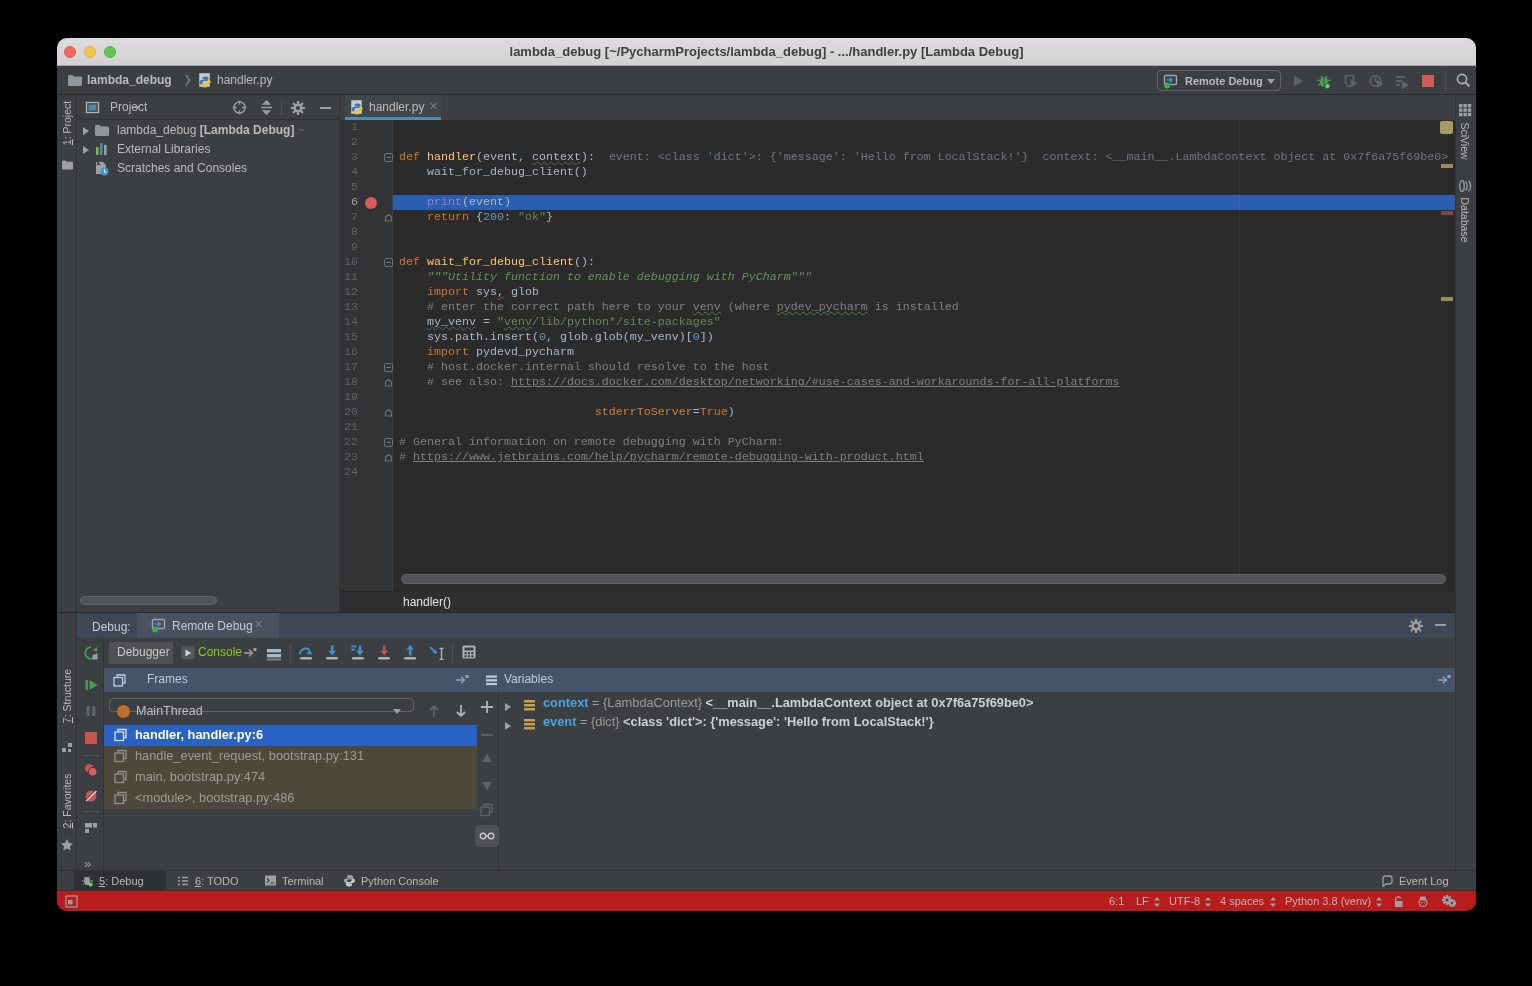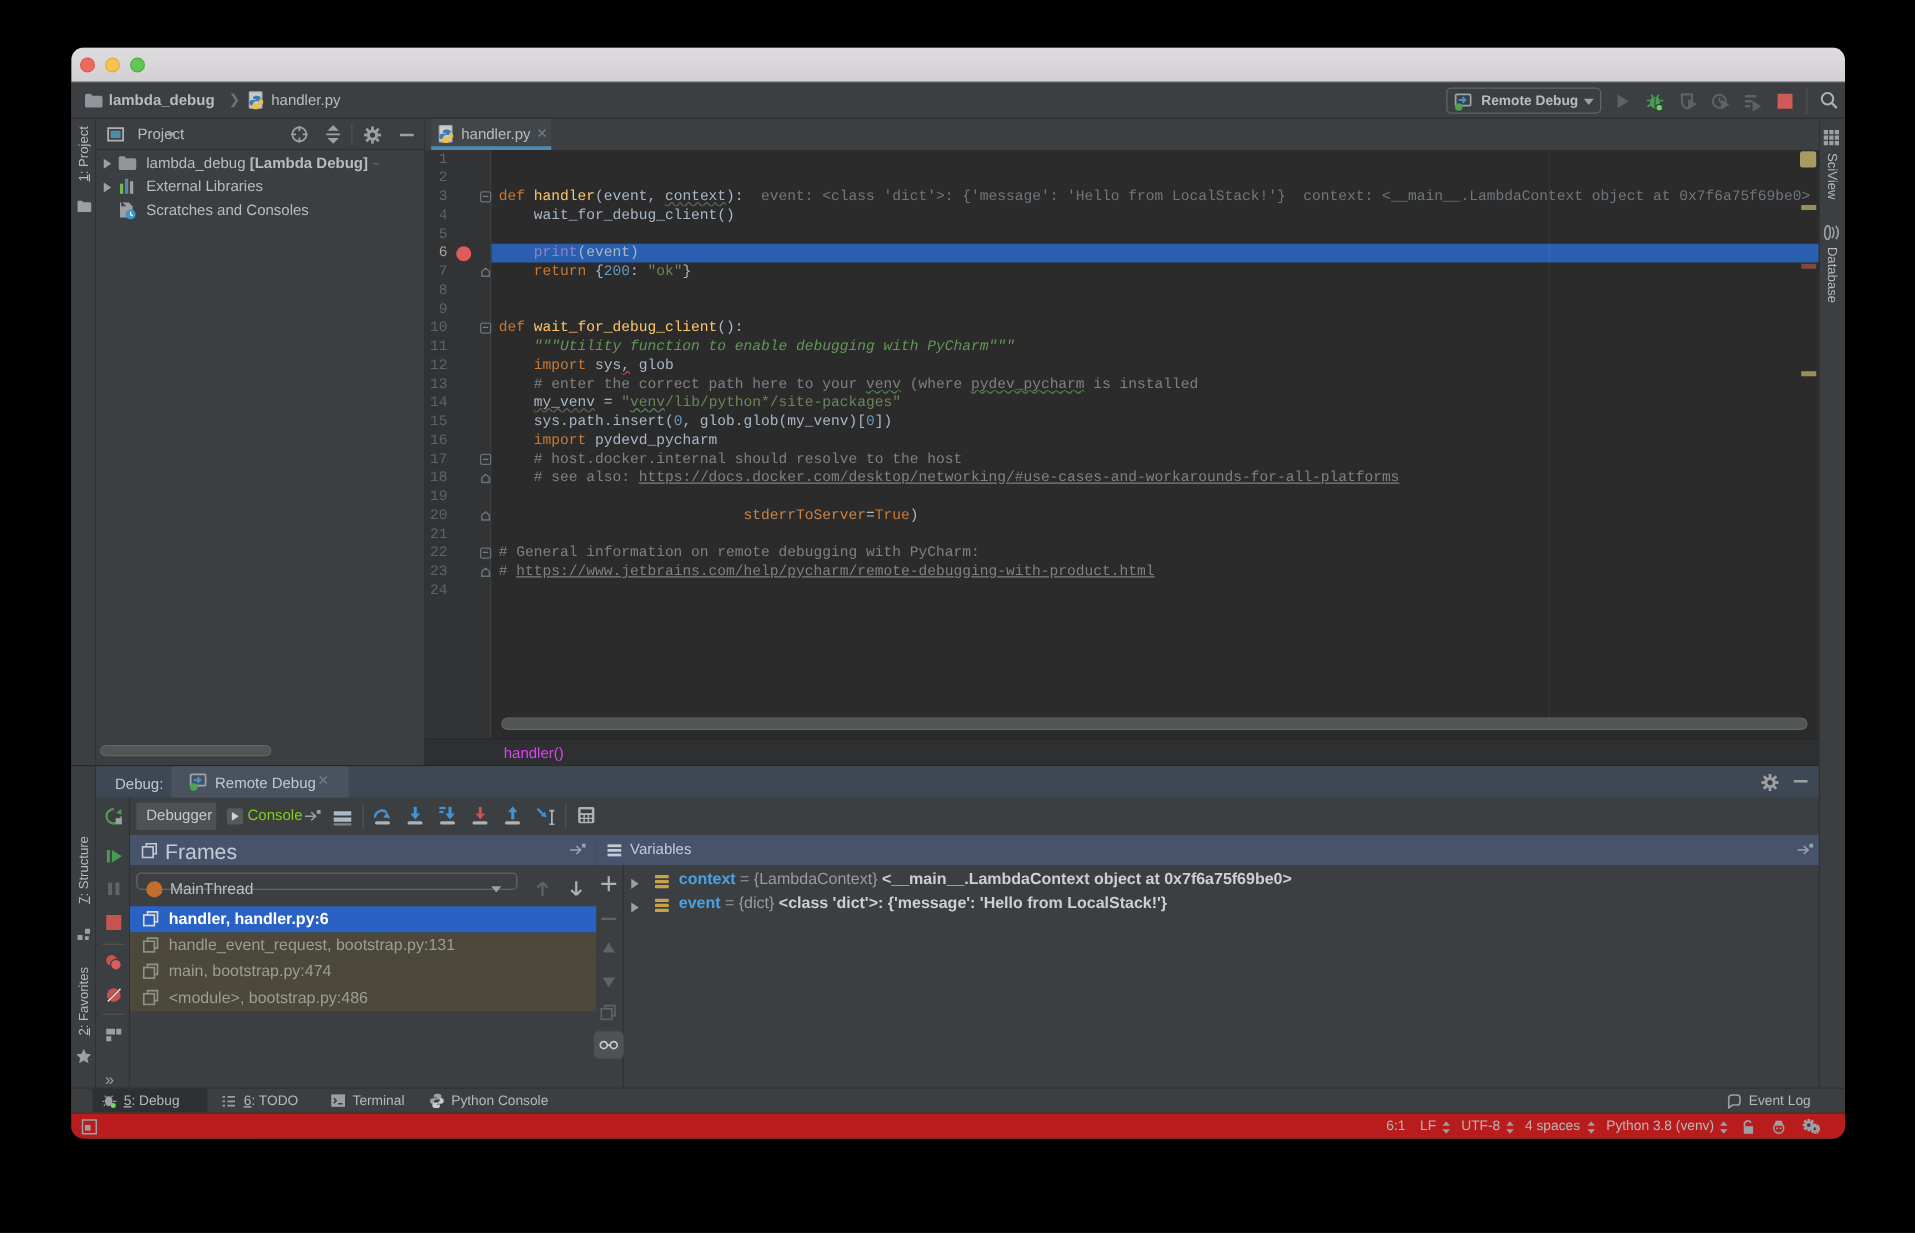--- a/index.html
+++ b/index.html
@@ -52,20 +52,21 @@
 
 #twbar{left:0;top:832px;width:1419px;height:20px;background:#3c3f41;border-top:1px solid #323232}
 #status{left:0;top:852px;width:1419px;height:21px;background:#b91c1c;border-top:1px solid #323232;font-size:11px;color:#bbbbbb}
 .stxt{position:absolute;top:4px;font-size:11px;color:#b8b8b8;white-space:nowrap}
 </style></head><body>
 <div id="win">
 <div id="title" class="abs">
 <div class="abs tl" style="left:7px;background:#ec6b60;border:0.5px solid #dd5a50"></div>
 <div class="abs tl" style="left:27px;background:#f5c350;border:0.5px solid #e0ae3c"></div>
 <div class="abs tl" style="left:47px;background:#62c656;border:0.5px solid #4faf45"></div>
+<div class="abs txt">lambda_debug [~/PycharmProjects/lambda_debug] - .../handler.py [Lambda Debug]</div>
 </div>
 <div id="nav" class="abs">
 <svg class="abs" style="left:10px;top:6px" width="16" height="16" viewBox="0 0 16 16">
         <path d="M1 4.5c0-.8.6-1.5 1.4-1.5h3.2l1.3 1.6h6.7c.8 0 1.4.6 1.4 1.4v6.5c0 .8-.6 1.5-1.4 1.5H2.4c-.8 0-1.4-.7-1.4-1.5z" fill="#90969c"></path>
       </svg>
 <span class="abs crumb" style="left:30px;top:7px;font-weight:bold">lambda_debug</span>
 <span class="abs" style="left:126px;top:7px;color:#6f7375;font-size:11px">❯</span>
 <svg class="abs" style="left:140px;top:6px" width="16" height="16" viewBox="0 0 16 16">
         <rect x="2" y="1" width="11" height="14" rx="1" fill="#a7aeb3"></rect>
         <rect x="3" y="2" width="9" height="12" fill="#c6ccd0"></rect>
@@ -270,21 +271,21 @@
         <path d="M1.5 8V4l3-2.5 3 2.5v4z" fill="none" stroke="#6e7173" stroke-width="1.2"></path>
       </svg>
 <div class="abs" style="left:25px;top:77px;width:12px;height:12px;border-radius:50%;background:#db5c5c"></div>
 <div class="abs" style="left:1100px;top:1px;width:13px;height:13px;background:#a79b61;border-radius:2px"></div>
 <div class="abs" style="left:1101px;top:44px;width:12px;height:4px;background:#9a8e58"></div>
 <div class="abs" style="left:1101px;top:91px;width:12px;height:4px;background:#82493f"></div>
 <div class="abs" style="left:1101px;top:177px;width:12px;height:4px;background:#9a8e58"></div>
 <div class="thumbh" style="left:61px;top:454px;width:1045px;height:10px"></div>
 </div>
 <div id="bcrumb" class="abs">
-      <span class="abs" style="left:63px;top:3px;font-size:12px;color:#d946ef">handler()</span>
+      <span class="abs" style="left:63px;top:3px;font-size:12px;color:#e5e5e5">handler()</span>
     </div>
 <div id="dbg" class="abs">
 <div class="abs" style="left:20px;top:0;width:1378px;height:257px;background:#3c3f41"></div>
 <div class="abs" style="left:20px;top:0;width:1378px;height:25px;background:#3d4854"></div>
 <span class="abs" style="left:35px;top:7px;font-size:12px;color:#c2c9d2">Debug:</span>
 <div class="abs" style="left:80px;top:0;width:142px;height:25px;background:#48535f"></div>
 <svg class="abs" style="left:94px;top:4px" width="16" height="16" viewBox="0 0 16 16">
         <rect x="1.5" y="2.5" width="12" height="9" rx="1" fill="none" stroke="#9aa5ad" stroke-width="1.4"></rect>
         <path d="M4 7h5M7 4.8L9.3 7 7 9.2" stroke="#3f94c9" stroke-width="1.5" fill="none"></path>
         <circle cx="4" cy="12.5" r="3" fill="#4fa254"></circle>
@@ -394,21 +395,21 @@
           <rect x="6.9" y="11.2" width="2.2" height="2.2"></rect>
           <rect x="10.3" y="11.2" width="2.2" height="2.2"></rect>
         </g>
       </svg>
 <div class="abs hdr" style="left:47px;top:55px;width:373px;height:24px"></div>
 <div class="abs hdr" style="left:420px;top:55px;width:978px;height:24px"></div>
 <svg class="abs" style="left:56px;top:61px" width="13" height="13" viewBox="0 0 13 13">
         <rect x="1" y="3.5" width="8.5" height="8.5" fill="none" stroke="#c3cbd7" stroke-width="1.3"></rect>
         <path d="M4 3.5V1h8v8h-2.5" fill="none" stroke="#c3cbd7" stroke-width="1.3"></path>
       </svg>
-<span class="abs" style="left:75px;top:59px;font-size:17px;color:#c3cbd7">Frames</span>
+<span class="abs" style="left:90px;top:59px;font-size:12px;color:#c3cbd7">Frames</span>
 <svg class="abs" style="left:398px;top:61px" width="14" height="12" viewBox="0 0 14 12">
         <path d="M1 6h8M6 2.8L9.5 6 6 9.2" stroke="#9aa2b0" stroke-width="1.3" fill="none"></path>
         <rect x="10.5" y="1" width="3" height="3" fill="#9aa2b0"></rect>
       </svg>
 <svg class="abs" style="left:428px;top:61px" width="13" height="12" viewBox="0 0 13 12">
         <rect x="1" y="1.5" width="11" height="2.2" fill="#c3cbd7"></rect>
         <rect x="1" y="5.2" width="11" height="2.2" fill="#c3cbd7"></rect>
         <rect x="1" y="8.9" width="11" height="2.2" fill="#c3cbd7"></rect>
       </svg>
 <span class="abs" style="left:447px;top:59px;font-size:12px;color:#c3cbd7">Variables</span>

